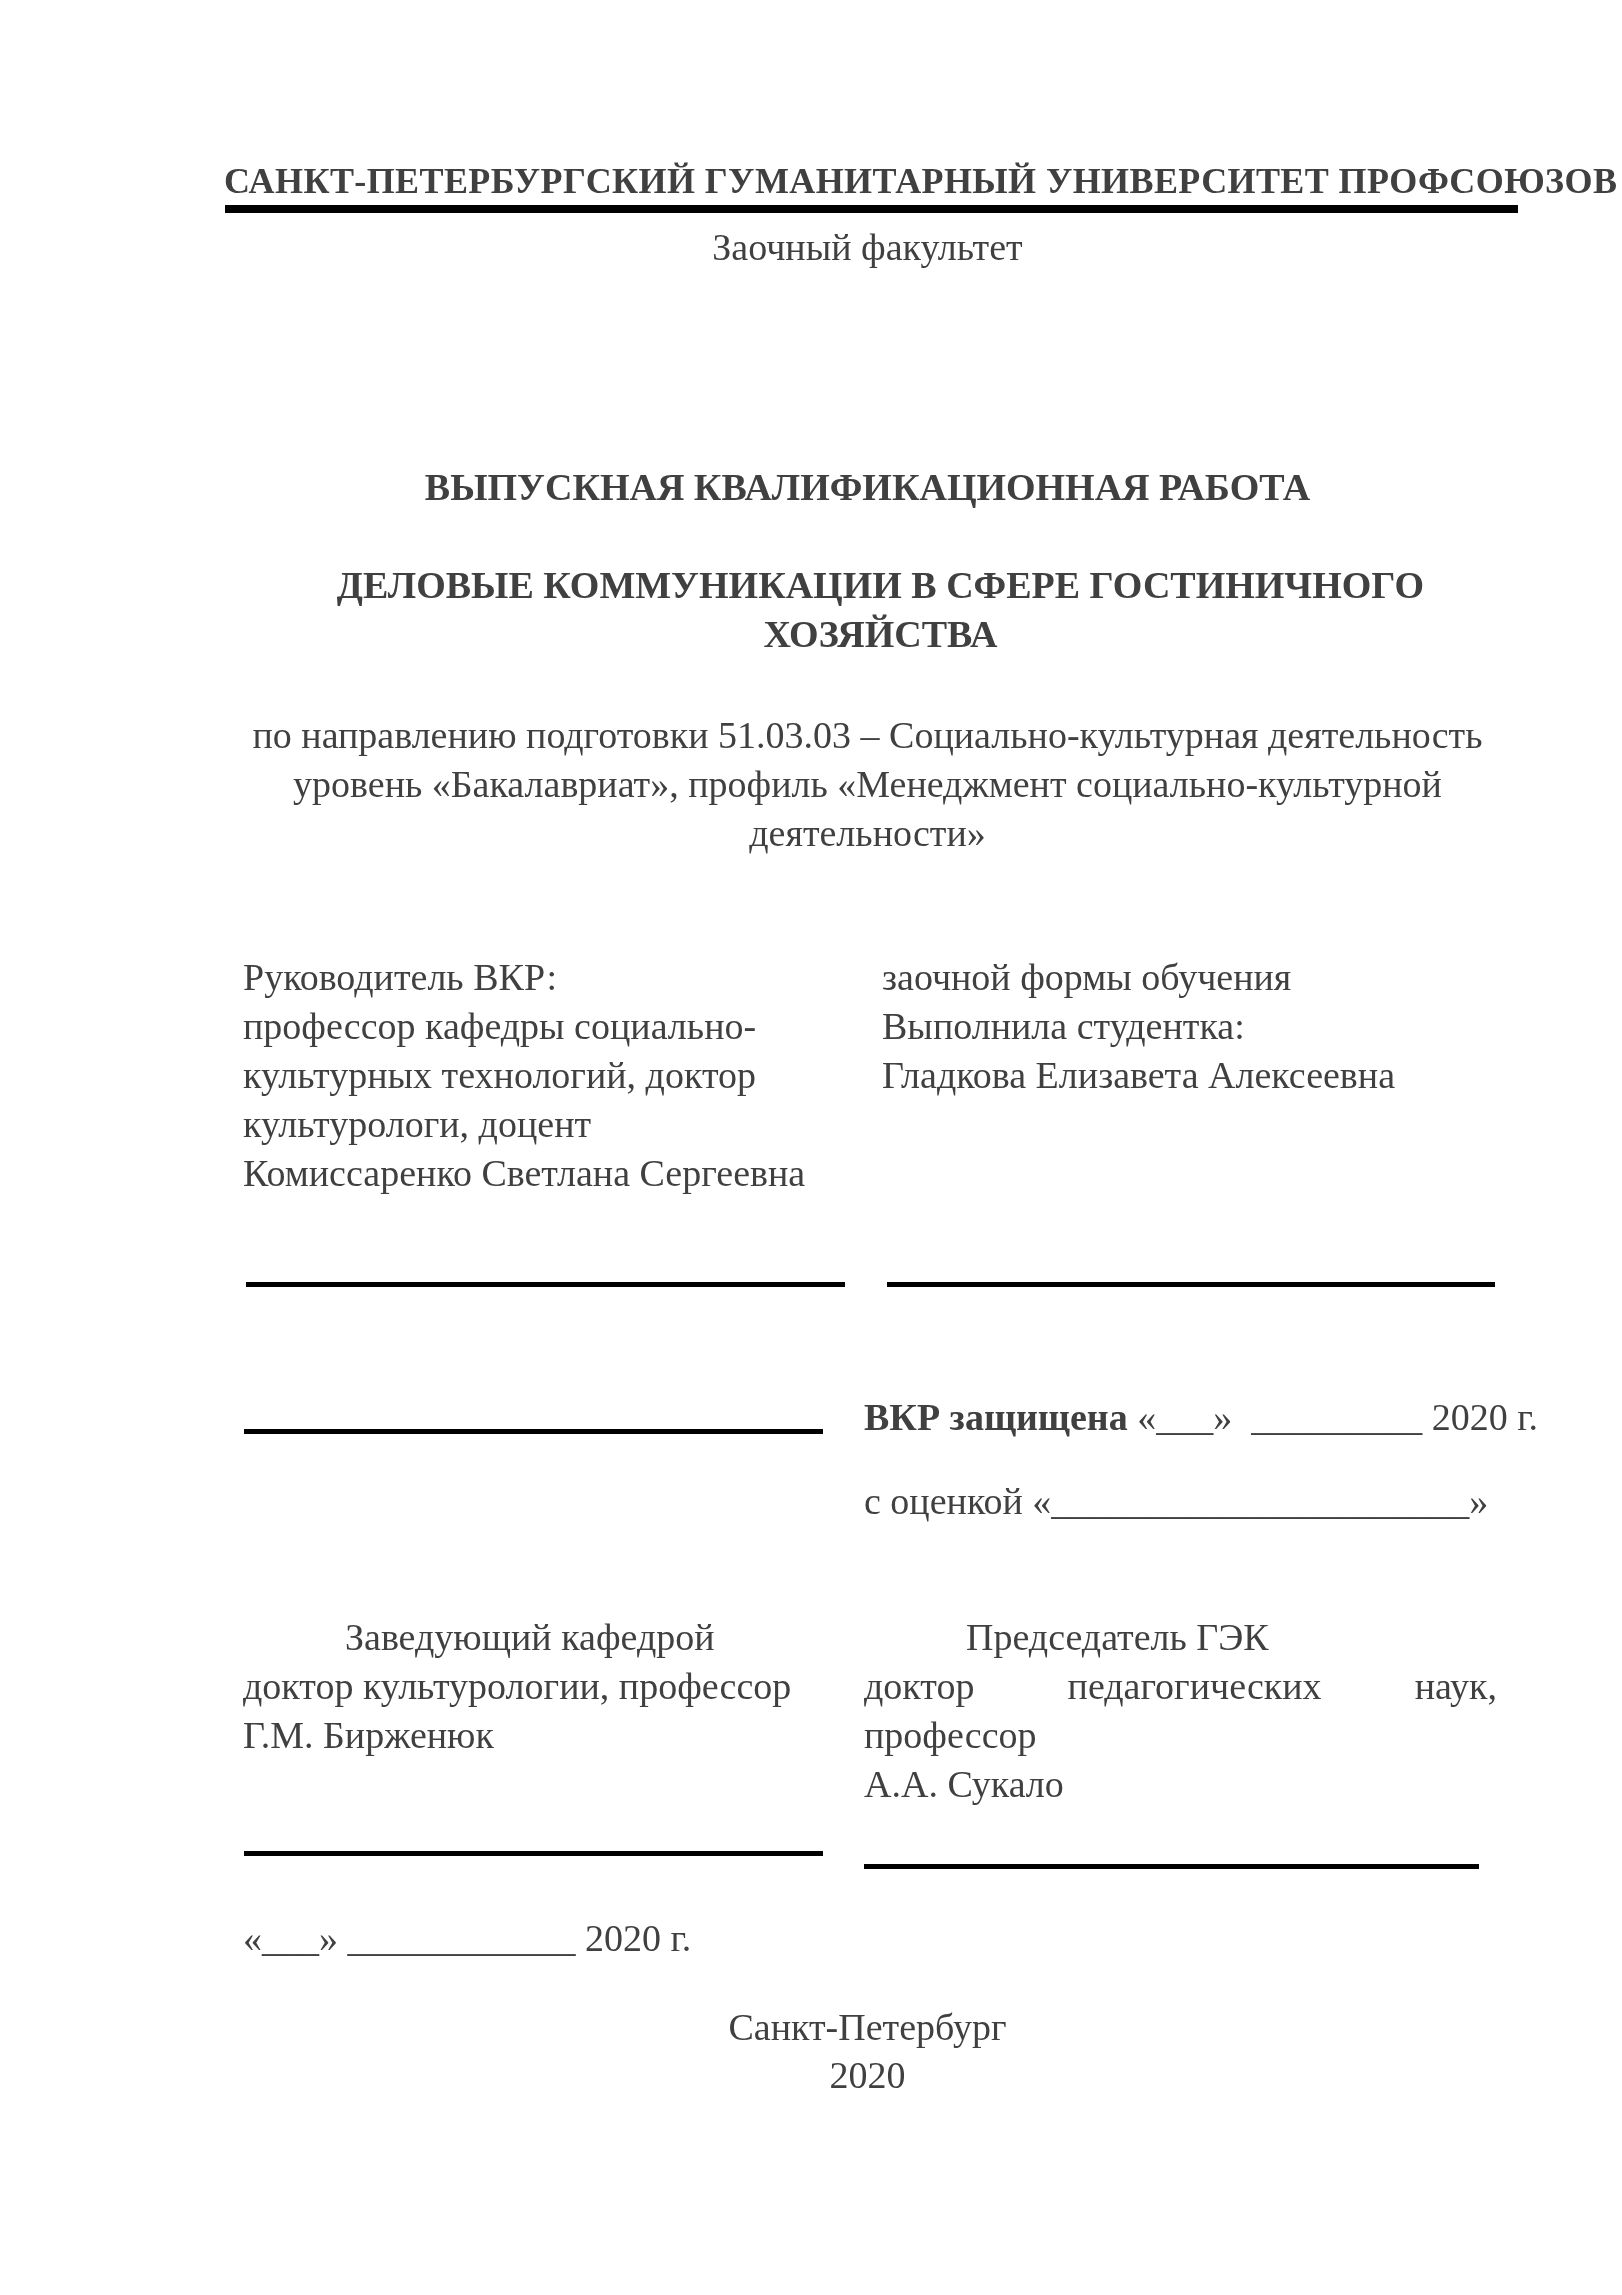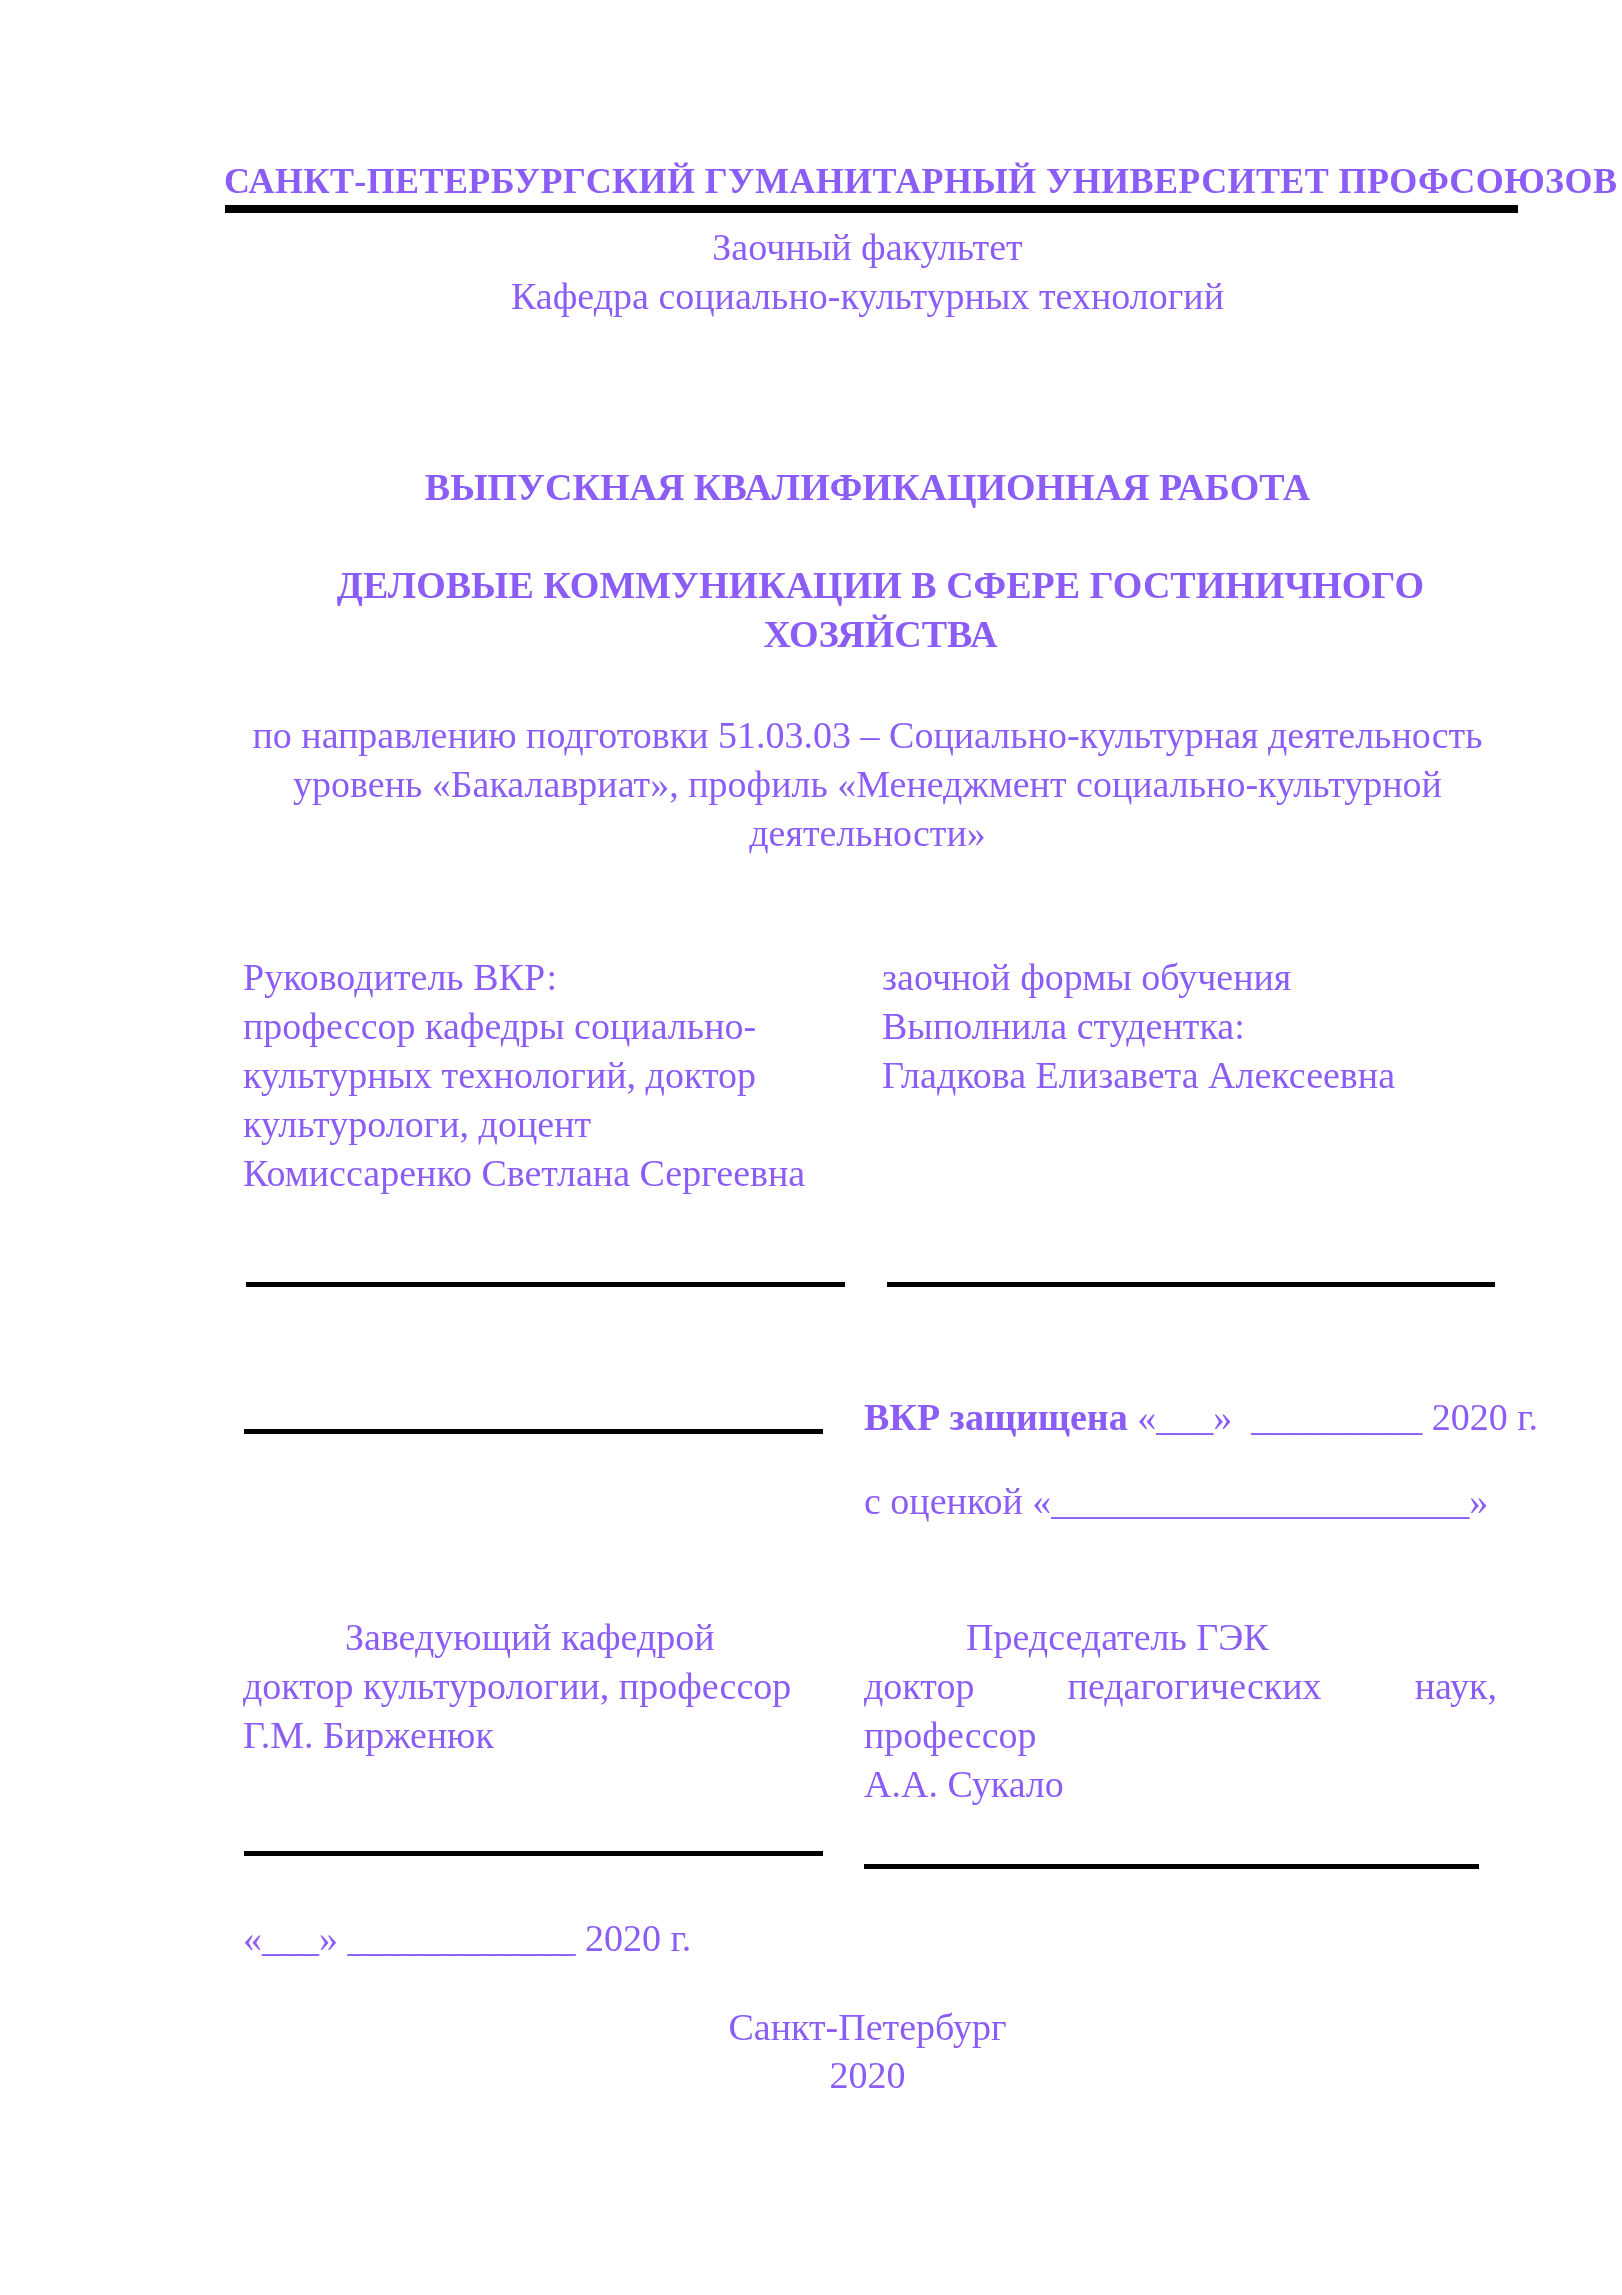--- a/index.html
+++ b/index.html
@@ -5,21 +5,21 @@
   html, body {
     margin: 0;
     padding: 0;
     background: #ffffff;
   }
   .page {
     position: relative;
     width: 1623px;
     height: 2295px;
     background: #ffffff;
-    color: #8b5cf6;
+    color: #404040;
     font-family: "Liberation Serif", "DejaVu Serif", serif;
     font-size: 38px;
     line-height: 49px;
     overflow: hidden;
   }
   .abs { position: absolute; }
   .center { text-align: center; }
   .bold { font-weight: 700; }
   .nowrap { white-space: nowrap; }
   .pre { white-space: pre; }
@@ -44,21 +44,20 @@
 <body>
 
 <div class="page">
 
   <div class="abs center bold nowrap univ" style="left:224px; top:157px; width:1287px;">САНКТ-ПЕТЕРБУРГСКИЙ ГУМАНИТАРНЫЙ УНИВЕРСИТЕТ ПРОФСОЮЗОВ</div>
 
   <div class="abs rule" style="left:225px; top:205px; width:1293px; height:7.9px;"></div>
 
   <div class="abs center" style="left:224px; top:223px; width:1287px;">Заочный факультет</div>
 
-  <div class="abs center" style="left:224px; top:272px; width:1287px;">Кафедра социально-культурных технологий</div>
 
   <div class="abs center bold" style="left:224px; top:463px; width:1287px;">ВЫПУСКНАЯ КВАЛИФИКАЦИОННАЯ РАБОТА</div>
 
   <div class="abs center bold" style="left:237px; top:561px; width:1287px; line-height:49px;">
     <div>ДЕЛОВЫЕ КОММУНИКАЦИИ В СФЕРЕ ГОСТИНИЧНОГО</div>
     <div>ХОЗЯЙСТВА</div>
   </div>
 
   <div class="abs center" style="left:224px; top:711px; width:1287px; line-height:49px;">
     <div>по направлению подготовки 51.03.03 – Социально-культурная деятельность</div>

